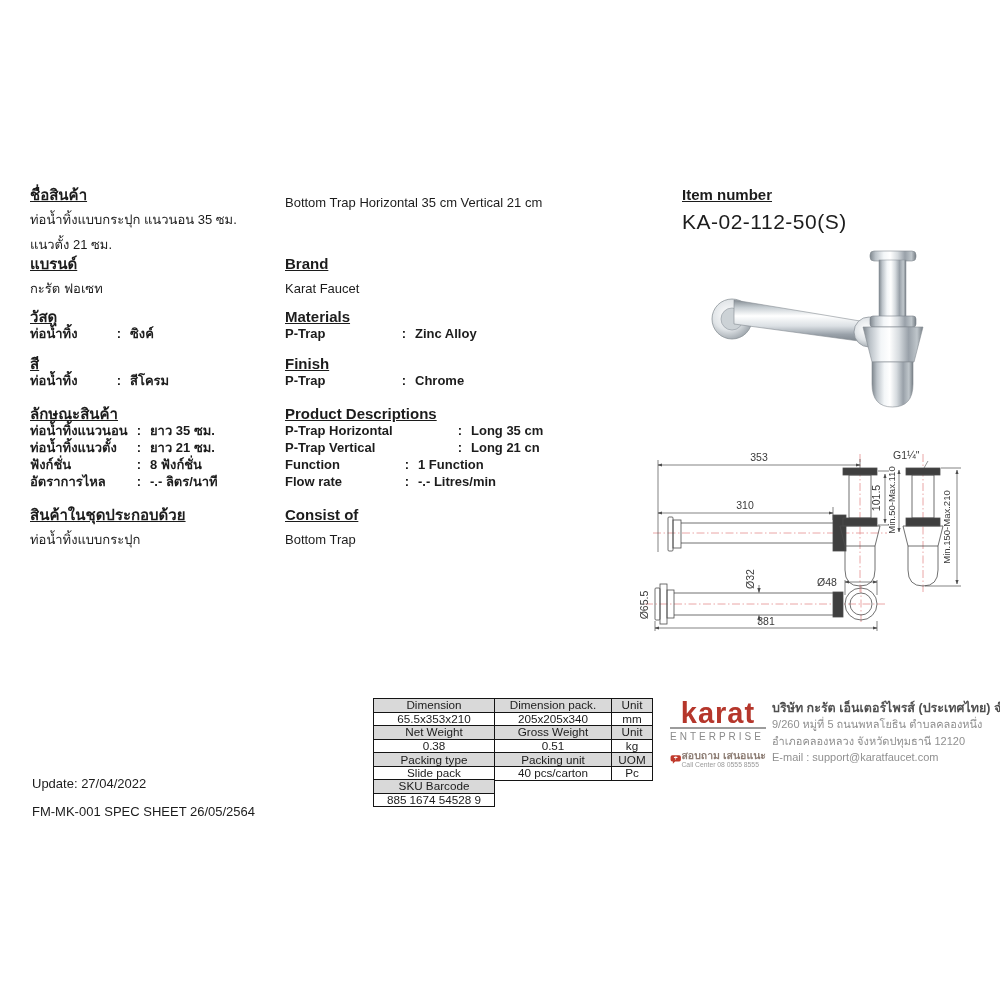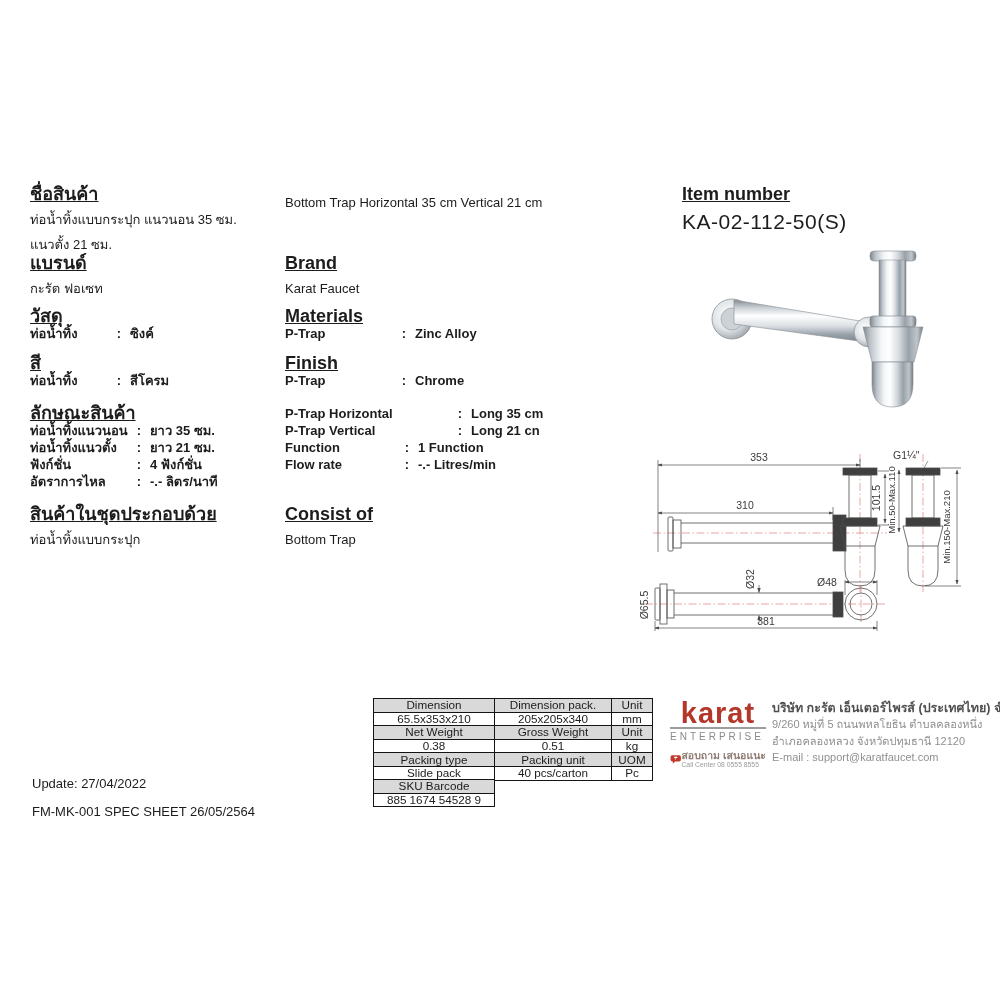--- a/index.html
+++ b/index.html
@@ -1,19 +1,19 @@
 <!DOCTYPE html>
 <html><head>
 <meta charset="utf-8">
 <style>
   html,body{margin:0;padding:0;background:#ffffff;}
   .page{position:relative;width:1000px;height:1000px;background:#ffffff;overflow:hidden;
         font-family:"Liberation Sans","DejaVu Sans",sans-serif;color:#1c1c1c;}
   .sec{position:absolute;left:0;right:0;}
-  .hdr{font-size:18px;font-weight:bold;text-decoration:underline;line-height:17px;white-space:nowrap;}
+  .hdr{font-size:15px;font-weight:bold;text-decoration:underline;line-height:17px;white-space:nowrap;}
   .ln{font-size:13px;line-height:17px;white-space:nowrap;margin-top:8px;}
   .row{display:flex;font-size:13px;line-height:17px;white-space:nowrap;font-weight:bold;}
   .lb82{width:82px;flex:none;}
   .lb102{width:102px;flex:none;}
   .lb112{width:112px;flex:none;}
   .lb115{width:115px;flex:none;}
   .lb168{width:168px;flex:none;}
   .cl{width:14px;flex:none;text-align:center;}
   .vl{padding-left:4px;}
   .col-left{position:absolute;left:30px;top:186px;width:250px;}
@@ -85,21 +85,21 @@
         <span class="vl">ยาว 35 ซม.</span>
       </div>
       <div class="row">
         <span class="lb102">ท่อน้ำทิ้งแนวตั้ง</span>
         <span class="cl">:</span>
         <span class="vl">ยาว 21 ซม.</span>
       </div>
       <div class="row">
         <span class="lb102">ฟังก์ชั่น</span>
         <span class="cl">:</span>
-        <span class="vl">4 ฟังก์ชั่น</span>
+        <span class="vl">8 ฟังก์ชั่น</span>
       </div>
       <div class="row">
         <span class="lb102">อัตราการไหล</span>
         <span class="cl">:</span>
         <span class="vl">-.- ลิตร/นาที</span>
       </div>
     </div>
     <div class="sec" style="top:320px">
       <div class="hdr">สินค้าในชุดประกอบด้วย</div>
       <div class="ln">ท่อน้ำทิ้งแบบกระปุก</div>
@@ -124,20 +124,21 @@
     </div>
     <div class="sec" style="top:169px">
       <div class="hdr">Finish</div>
       <div class="row">
         <span class="lb112">P-Trap</span>
         <span class="cl">:</span>
         <span class="vl">Chrome</span>
       </div>
     </div>
     <div class="sec" style="top:219px">
+      <div class="hdr">Product Descriptions</div>
       <div class="row">
         <span class="lb168">P-Trap Horizontal</span>
         <span class="cl">:</span>
         <span class="vl">Long 35 cm</span>
       </div>
       <div class="row">
         <span class="lb168">P-Trap Vertical</span>
         <span class="cl">:</span>
         <span class="vl">Long 21 cn</span>
       </div>

